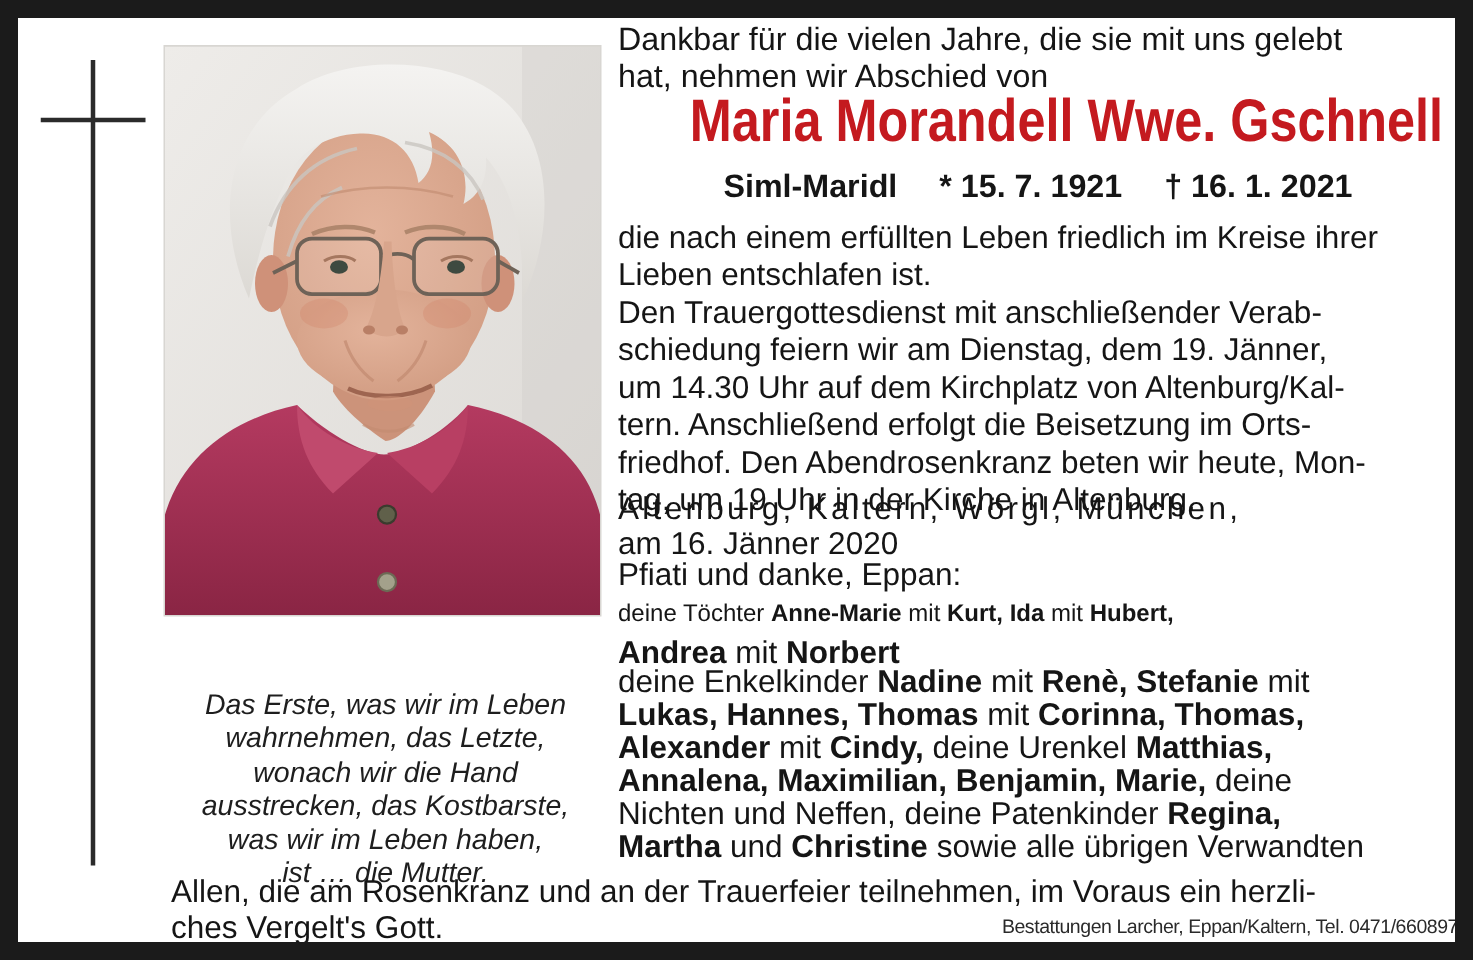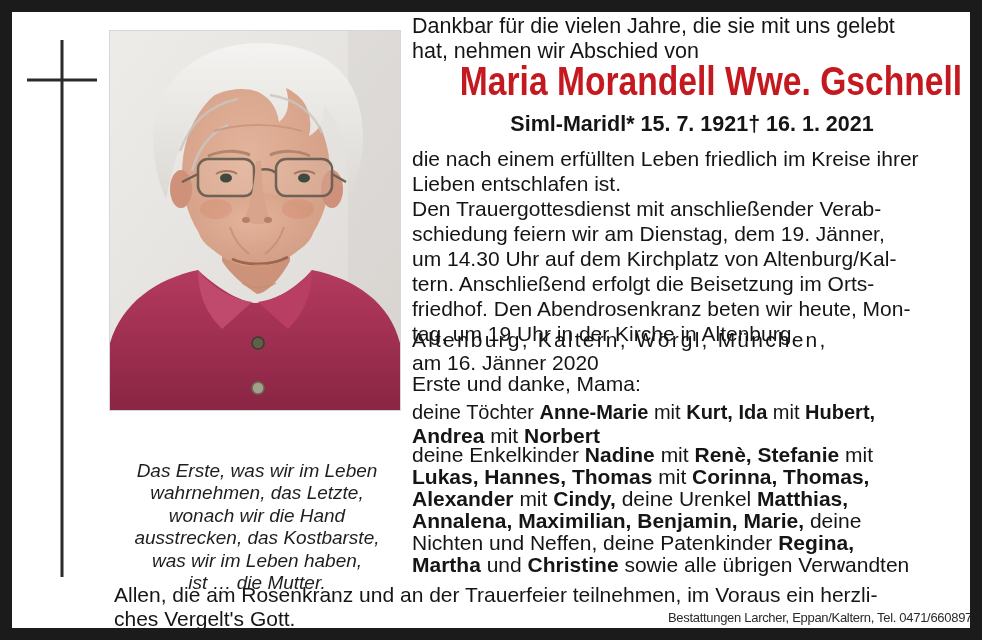--- a/index.html
+++ b/index.html
@@ -20,27 +20,27 @@
            text-align:center; color:#1e1e1e;margin-top:24px; }
 
   
   .rightcol { position:absolute; left:400px; top:0; width:560px; height:575px; }
   .rc { position:absolute; left:0; width:100%; color:#151515; }
   .intro    { top:2px;  font-size:21.5px; line-height:25px; }
   .title    { top:46px; font-size:40px; line-height:46px; font-weight:700;
               color:#c41a1f; text-align:center; white-space:nowrap; }
   .title span { display:inline-block; transform:scaleX(0.84); transform-origin:50% 50%; }
   .subtitle { top:100px; font-size:21.5px; font-weight:700; text-align:center;
-              display:flex; justify-content:center; }
+              display:flex; justify-content:center; gap:28px; }
   .passing  { top:134px; font-size:21px; line-height:25px; }
   .service  { top:184px; font-size:21px; line-height:25px; }
   .places   { top:316px; font-size:21px; letter-spacing:2.2px; }
   .dateline { top:339px; font-size:21px; }
   .farewell { top:360px; font-size:21px; }
-  .fam1     { top:389px; font-size:20px; }
+  .fam1     { top:389px; font-size:16px; }
   .fam2     { top:412px; font-size:21px; text-align:left; }
   .famrest  { top:432px; font-size:21px; line-height:22px; }
 
   
   .closing { position:absolute; left:102px; top:571px; width:858px;
              font-size:21px; line-height:23.5px; color:#151515; }
   .credit  { position:absolute; right:0; bottom:1px; font-size:13px;
              letter-spacing:-0.3px; color:#2a2a2a; }
 </style>
 </head>
@@ -140,21 +140,21 @@
     <div class="rc passing ml">die nach einem erfüllten Leben friedlich im Kreise ihrer
 Lieben entschlafen ist.</div>
     <div class="rc service ml">Den Trauergottesdienst mit anschließender Verab-
 schiedung feiern wir am Dienstag, dem 19. Jänner,
 um 14.30 Uhr auf dem Kirchplatz von Altenburg/Kal-
 tern. Anschließend erfolgt die Beisetzung im Orts-
 friedhof. Den Abendrosenkranz beten wir heute, Mon-
 tag, um 19 Uhr in der Kirche in Altenburg.</div>
     <div class="rc places">Altenburg, Kaltern, Wörgl, München,</div>
     <div class="rc dateline">am 16. Jänner 2020</div>
-    <div class="rc farewell">Erste und danke, Mama:</div>
+    <div class="rc farewell">Pfiati und danke, Eppan:</div>
     <div class="rc fam1 ml">deine Töchter <b>Anne-Marie</b> mit <b>Kurt, Ida</b> mit <b>Hubert,</b></div>
     <div class="rc fam2 ml"><b>Andrea</b> mit <b>Norbert</b></div>
     <div class="rc famrest ml">deine Enkelkinder <b>Nadine</b> mit <b>Renè, Stefanie</b> mit<br><b>Lukas, Hannes, Thomas</b> mit <b>Corinna, Thomas,</b><br><b>Alexander</b> mit <b>Cindy,</b> deine Urenkel <b>Matthias,</b><br><b>Annalena, Maximilian, Benjamin, Marie,</b> deine<br>Nichten und Neffen, deine Patenkinder <b>Regina,</b><br><b>Martha</b> und <b>Christine</b> sowie alle übrigen Verwandten</div>
   </div>
 
   <div class="closing">
     <div class="ml">Allen, die am Rosenkranz und an der Trauerfeier teilnehmen, im Voraus ein herzli-
 ches Vergelt's Gott.</div>
     <div class="credit">Bestattungen Larcher, Eppan/Kaltern, Tel. 0471/660897</div>
   </div>

